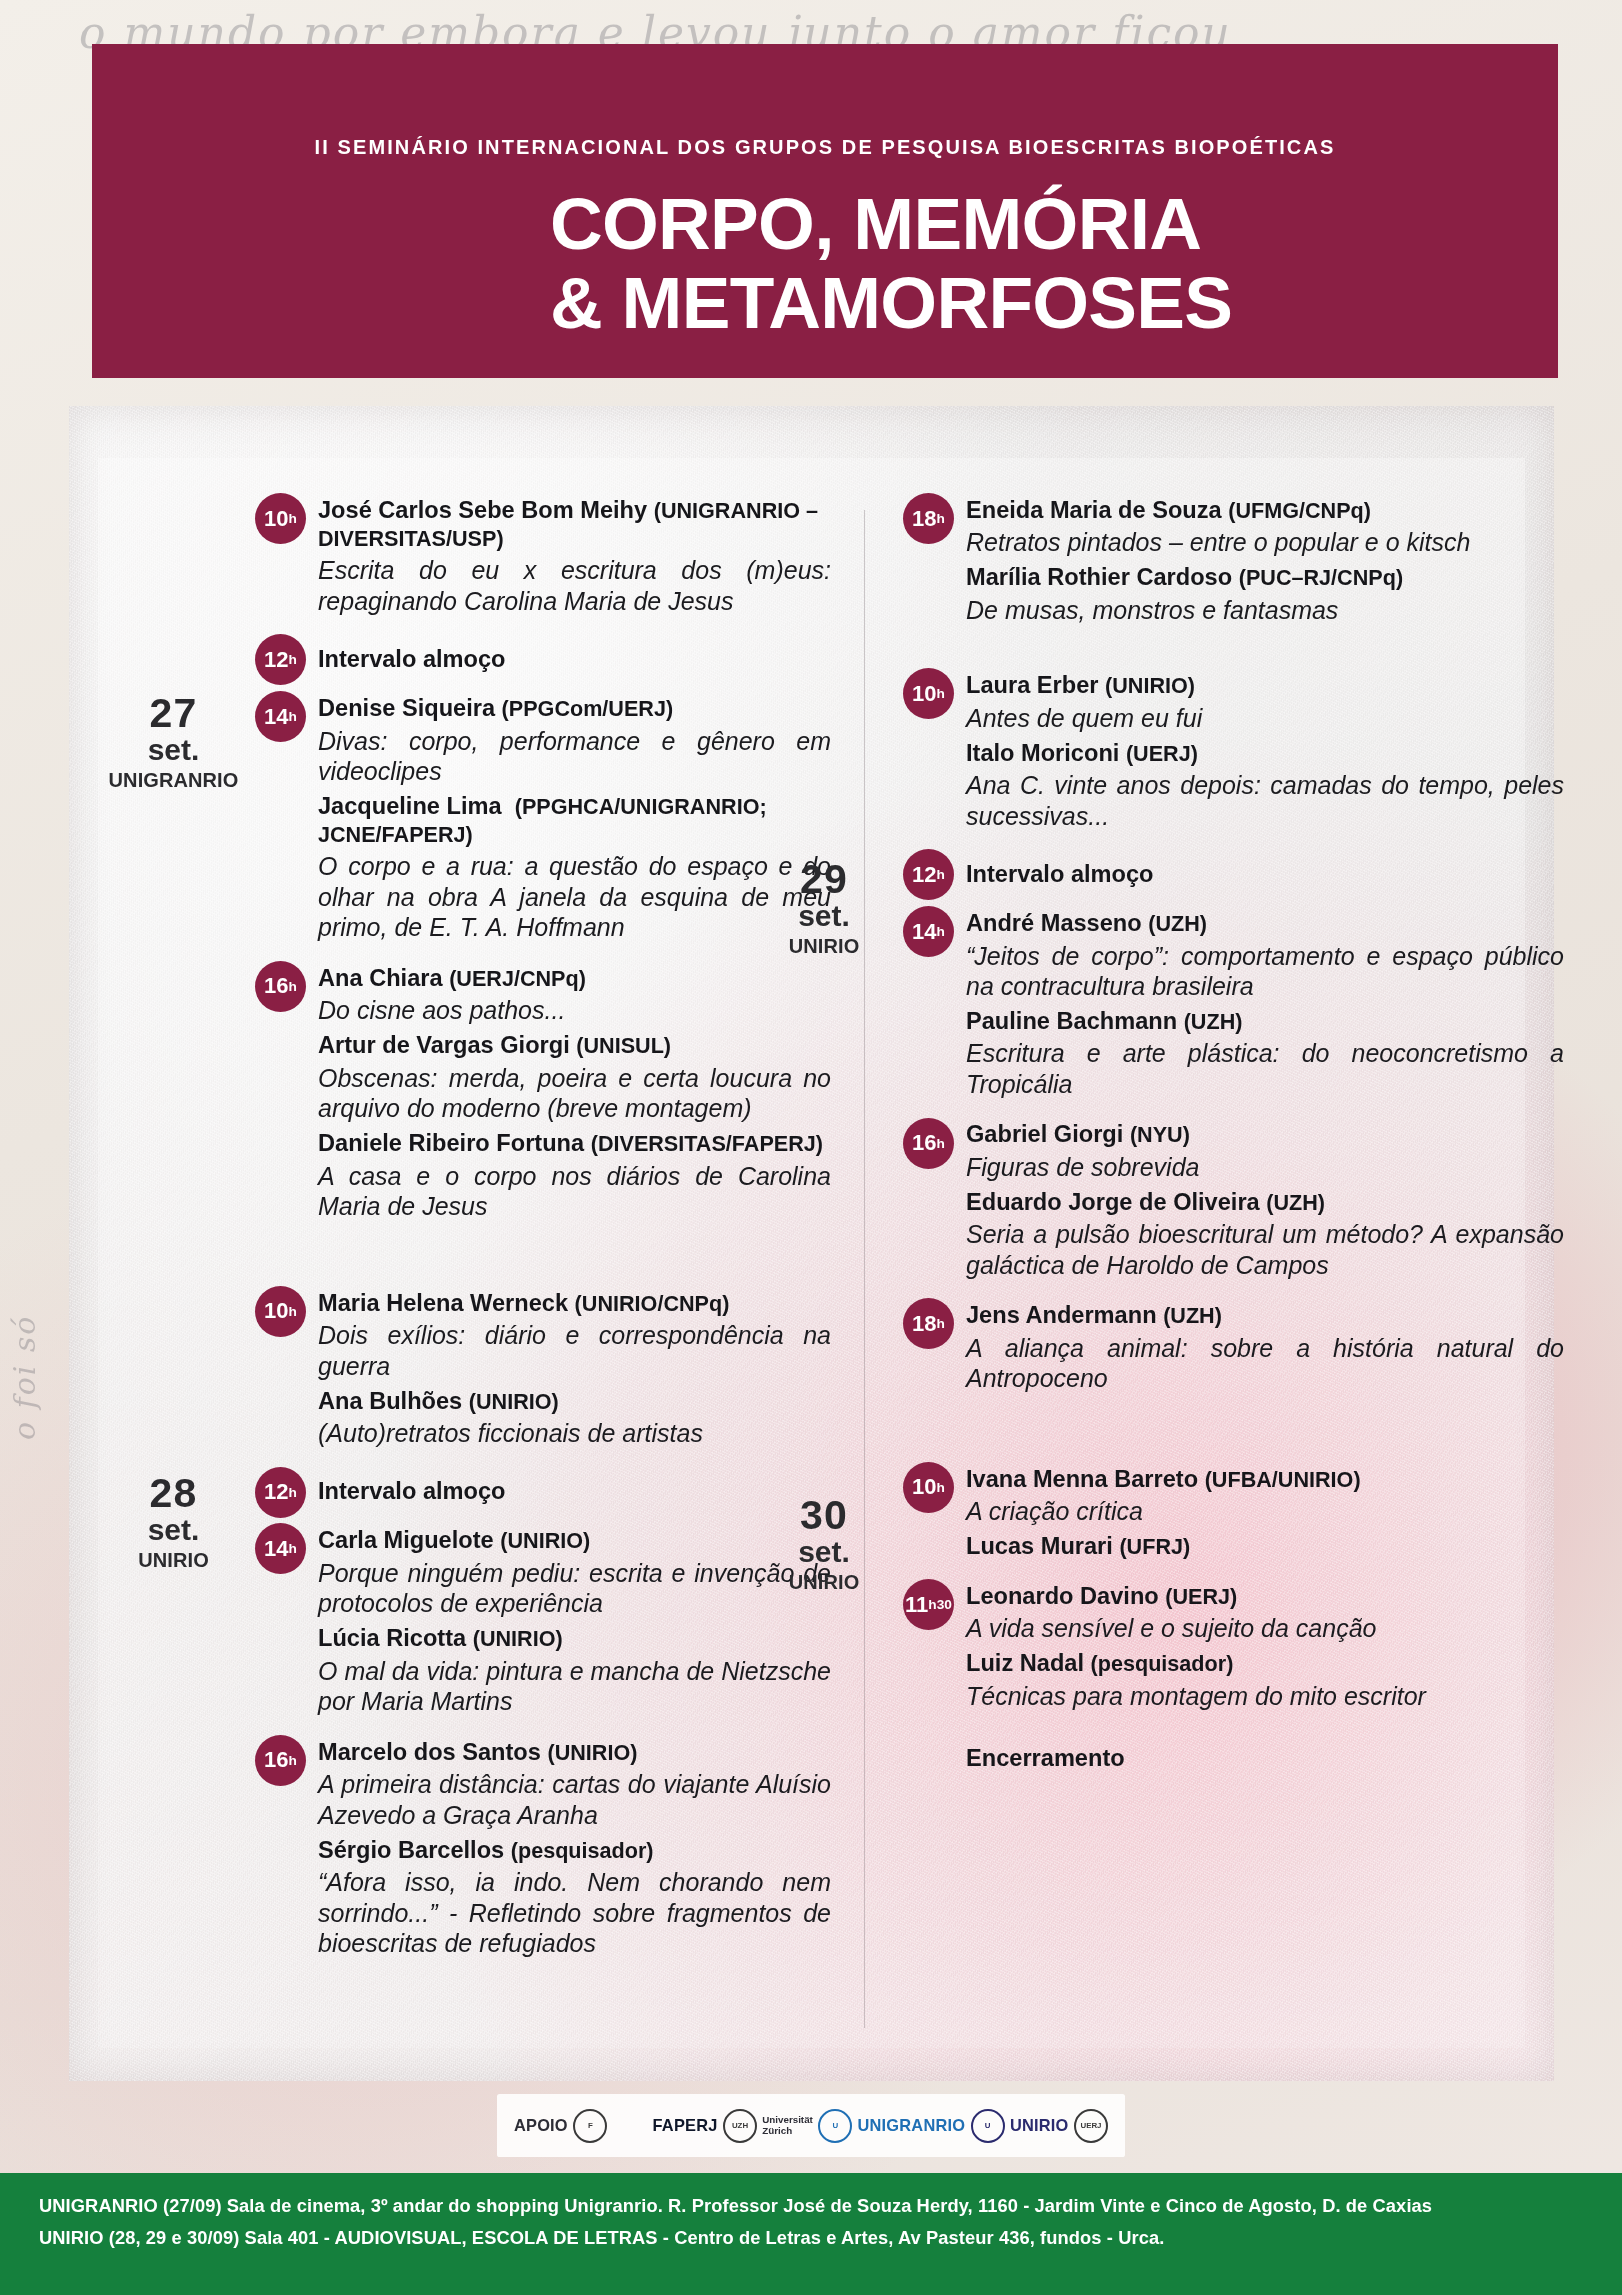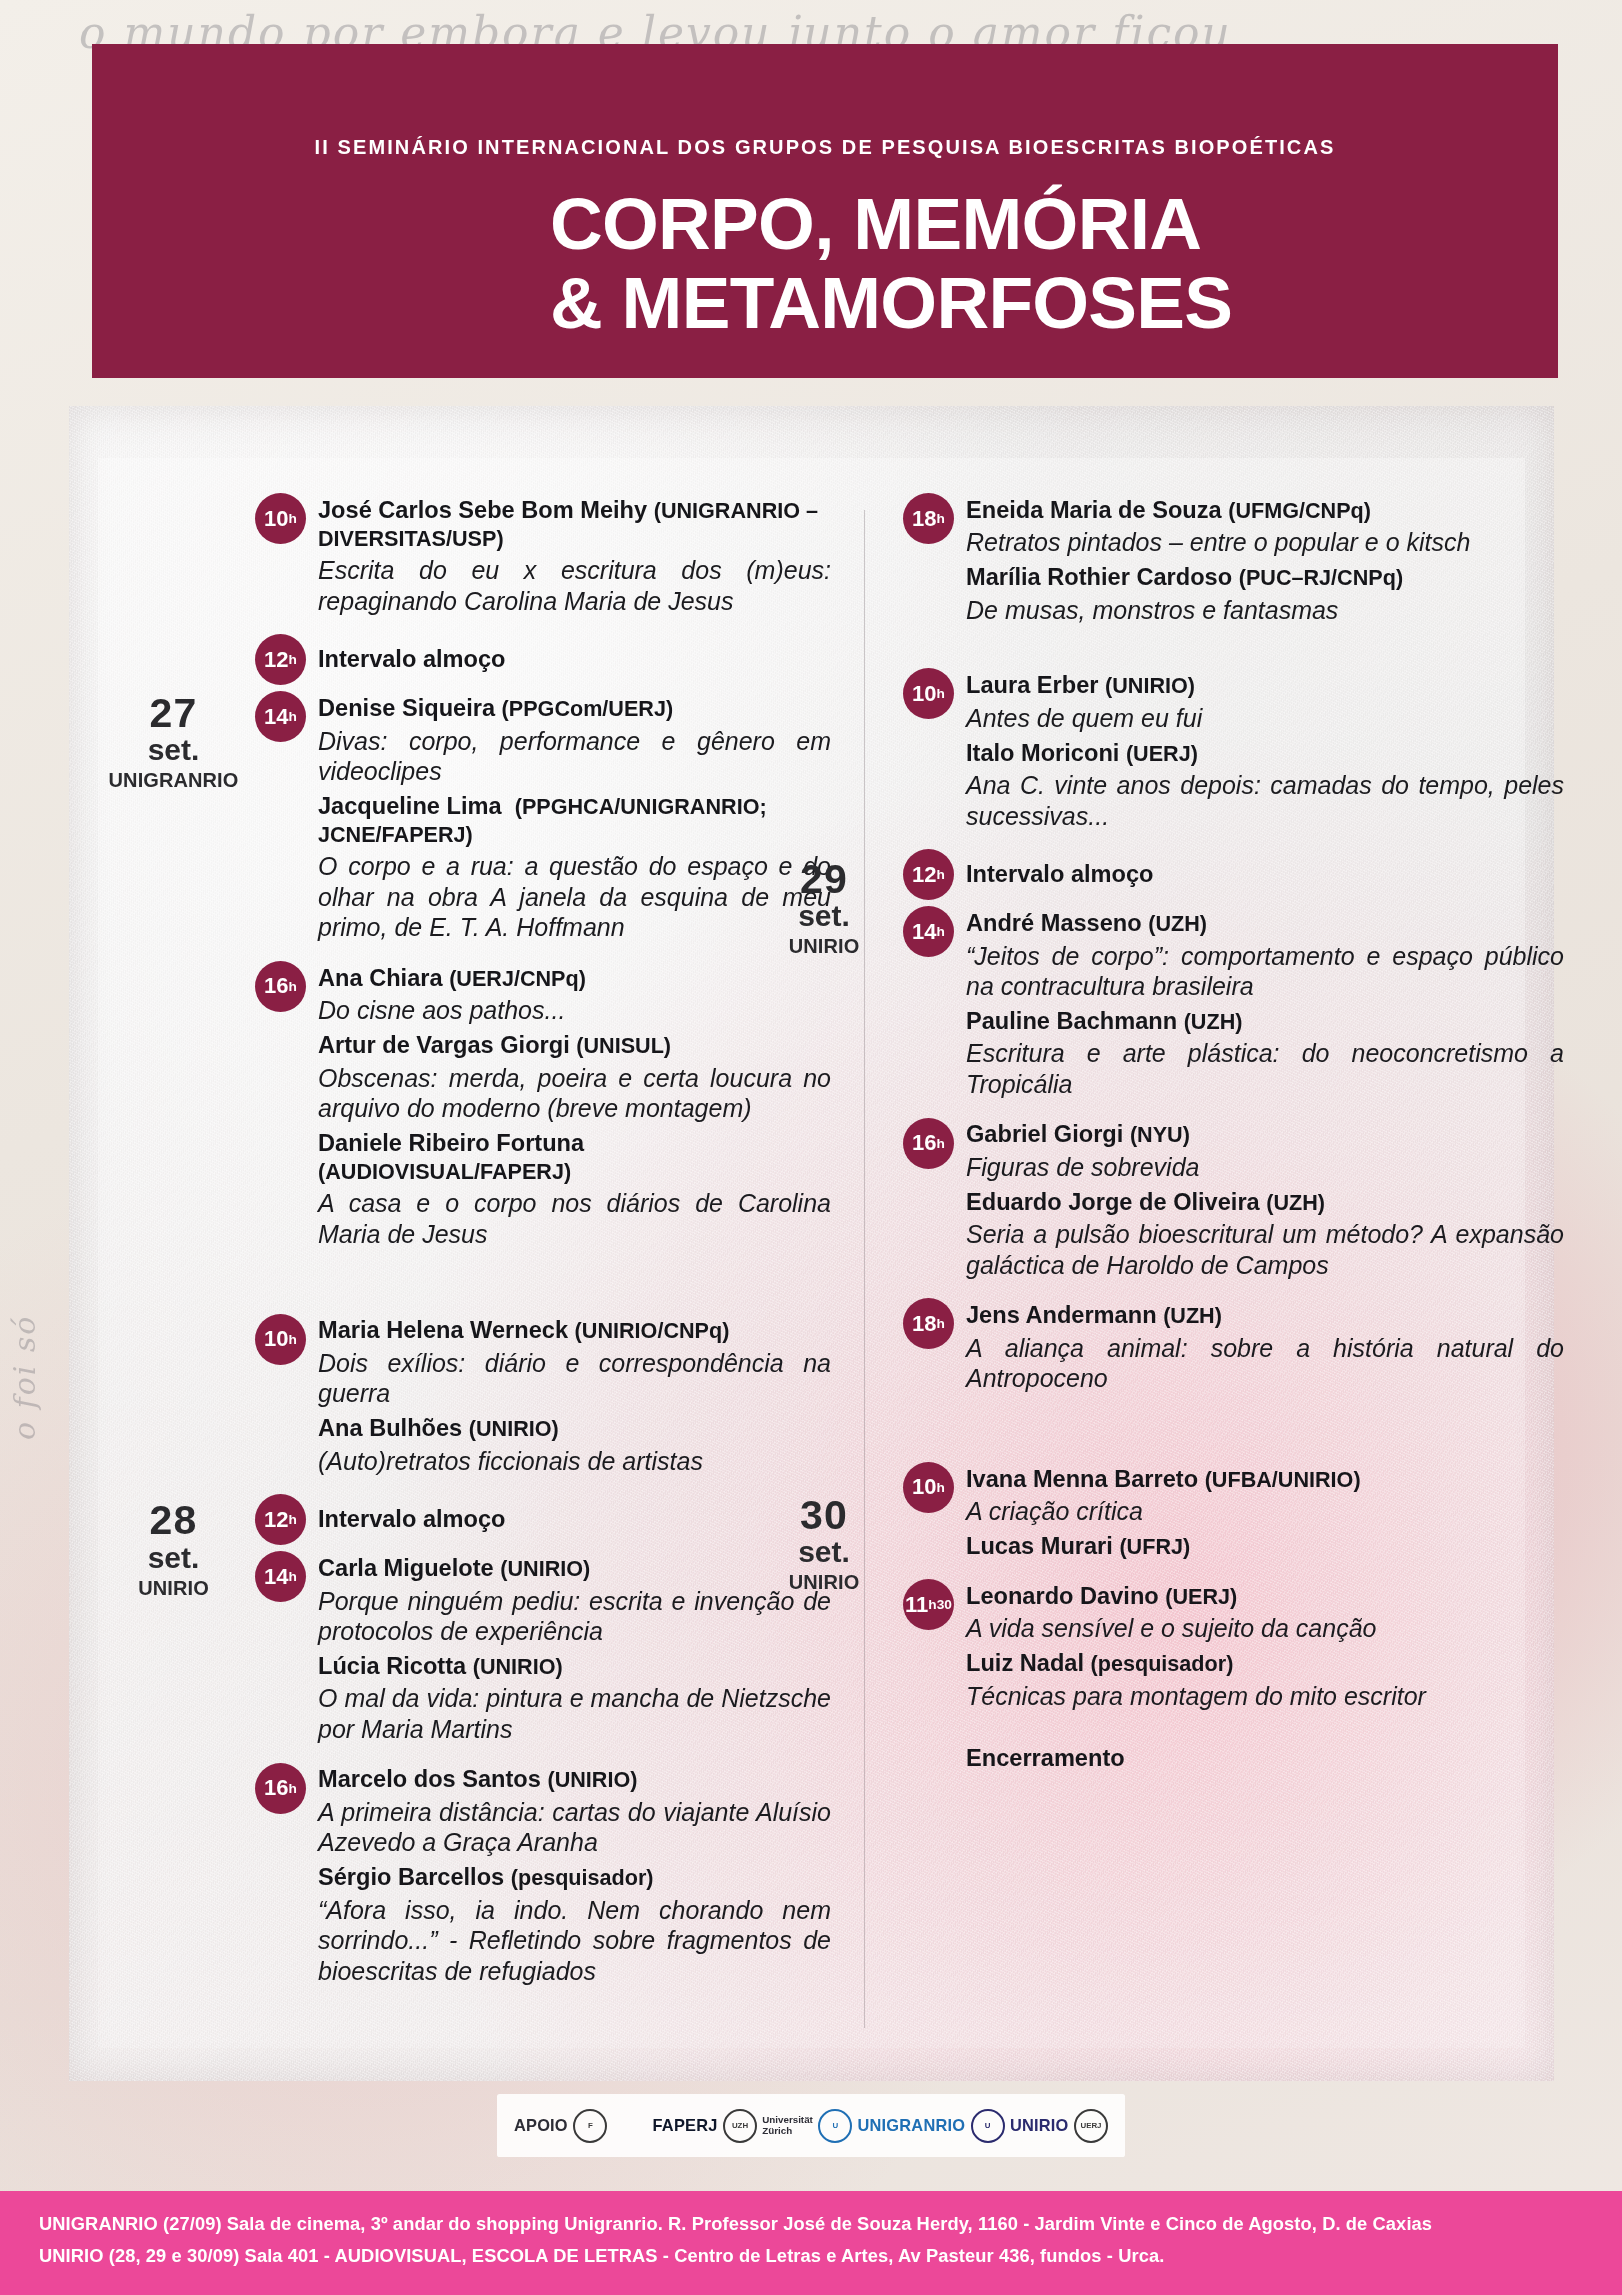--- a/index.html
+++ b/index.html
@@ -158,22 +158,22 @@
     font-size:7.9px;font-weight:bold;color:#2f4b8f;
   }
   .seal.dark{ border-color:#3a3a3a; color:#3a3a3a; }
   .seal.blue{ border-color:#1f6fb4; color:#1f6fb4;}
   .sp.faperj .txt{ color:#0f172a;margin-left:40px; }
   .sp.unigranrio .txt{ color:#1f6fb4; }
   .sp.unirio .txt{ color:#2b2b6e; }
 
   
   #footer{
-    position:absolute; left:0; right:0; bottom:0; height:104px;
-    background:#ec4899; color:#fff;
+    position:absolute; left:0; right:0; bottom:0; height:122px;
+    background:#15803d; color:#fff;
     padding:17px 39px 0 39px; box-sizing:border-box;
   }
   #footer div{ font-size:18.3px; font-weight:bold; line-height:1.75; letter-spacing:0.1px;}
 </style>
 </head>
 <body>
 
 <div id="bg">
   <div class="scribble" style="left:79px; top:6.5px; font-size:44px;">o mundo por embora e levou junto o amor ficou</div>
   <div class="scribble" style="left:118px; top:50px; font-size:31px;">você deve ter alguma coisa não vai</div>
@@ -238,21 +238,21 @@
         <div class="block">
           <div class="timebadge">
               <span>16</span>
               <span class="sub">h</span>
             </div>
           <div class="blockbody">
             <p class="speaker"><span>Ana Chiara</span> <span class="aff">(UERJ/CNPq)</span></p>
             <p class="talk">Do cisne aos pathos...</p>
             <p class="speaker"><span>Artur de Vargas Giorgi</span> <span class="aff">(UNISUL)</span></p>
             <p class="talk">Obscenas: merda, poeira e certa loucura no arquivo do moderno (breve montagem)</p>
-            <p class="speaker"><span>Daniele  Ribeiro Fortuna</span> <span class="aff">(AUDIOVISUAL/FAPERJ)</span></p>
+            <p class="speaker"><span>Daniele  Ribeiro Fortuna</span> <span class="aff">(DIVERSITAS/FAPERJ)</span></p>
             <p class="talk">A casa e o corpo nos diários de Carolina Maria de Jesus</p>
           </div>
         </div>
       </div>
     </div>
 
     <div class="daychunk" style="padding-top:46px;">
       <div class="daylabel" style="left:0px; top:229px; width:151px;">
         <span class="dnum">28</span>
         <span class="dmon">set.</span>

